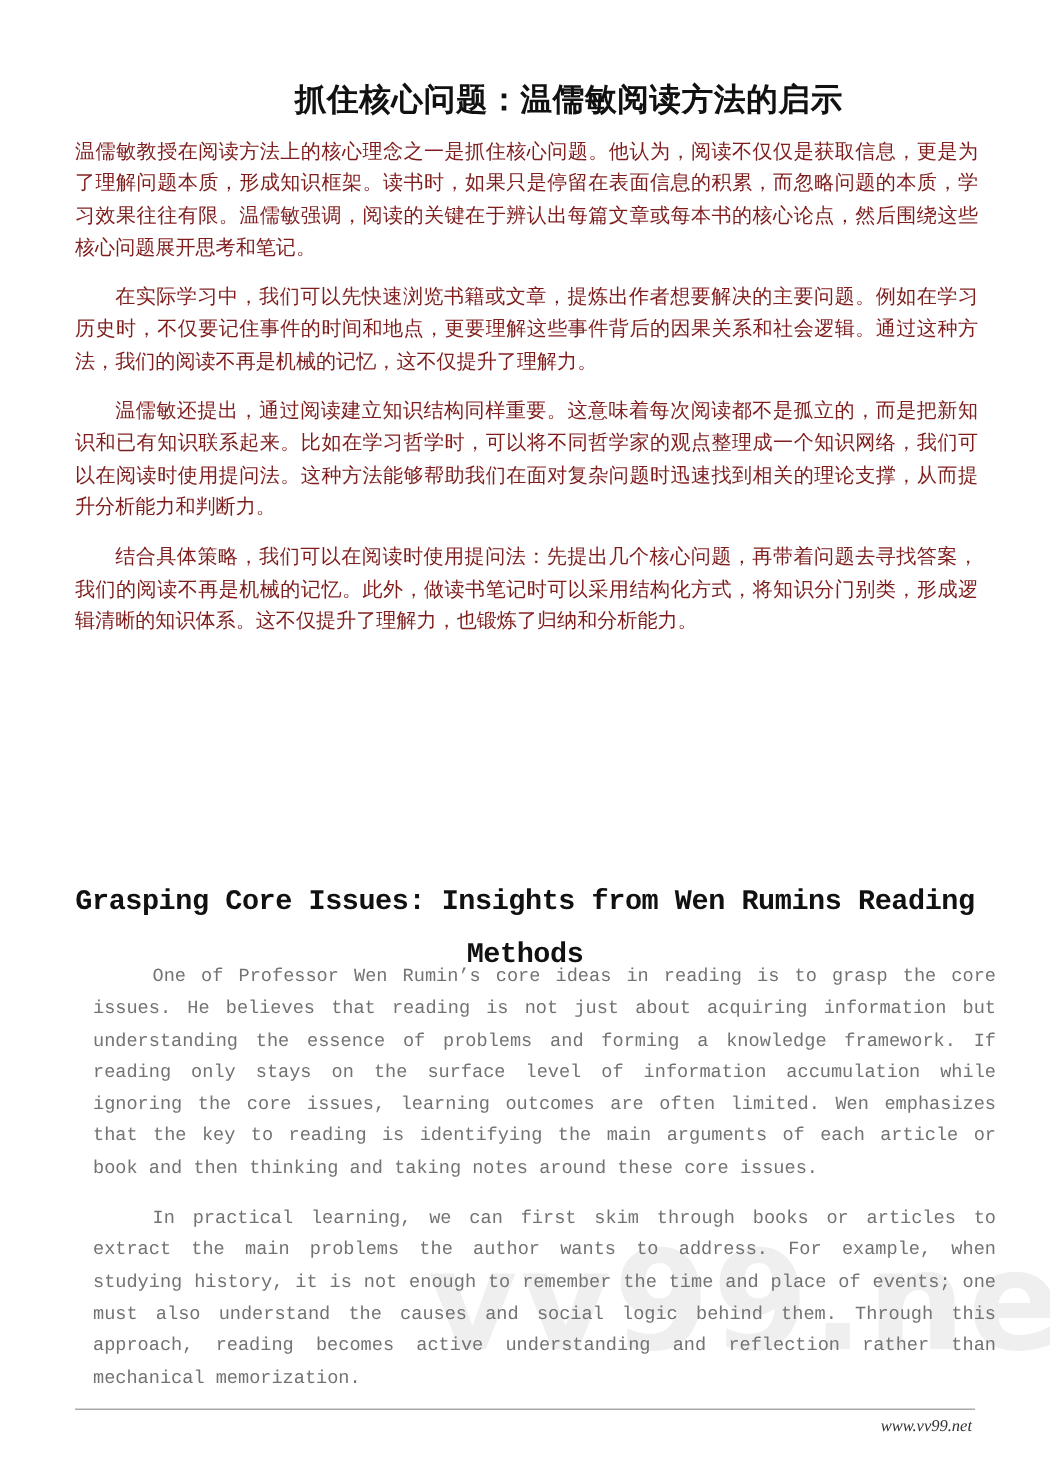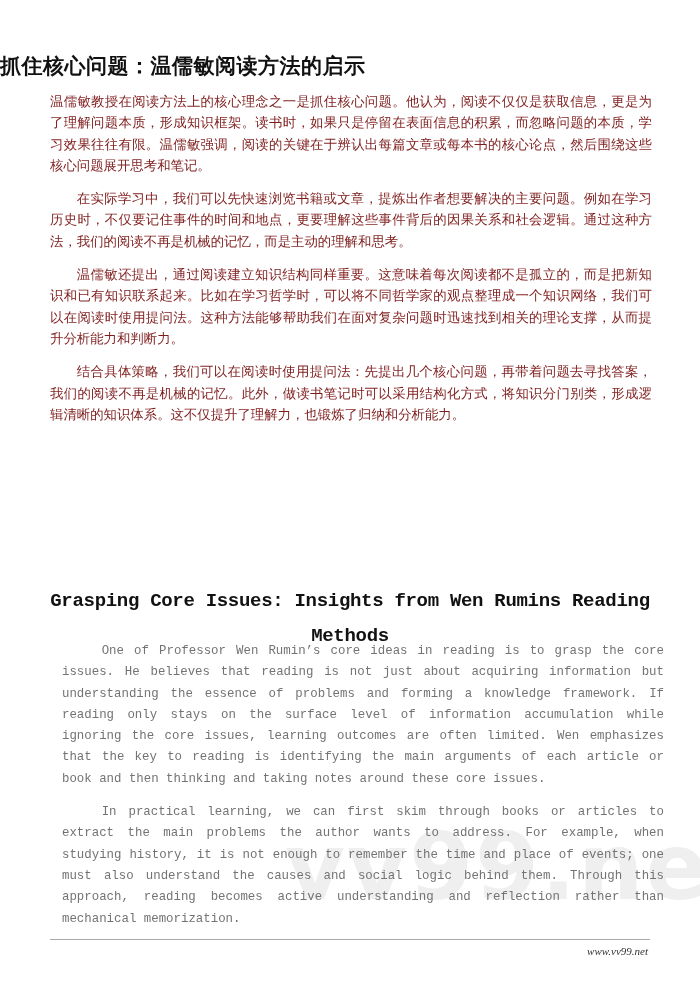--- a/index.html
+++ b/index.html
@@ -17,21 +17,21 @@
     .page {
       position: absolute;
       left: 0; top: 0;
       width: 700px;
       height: 989px;
     }
     .zh-title {
       position: absolute;
       left: 0; top: 52px;
       width: 562px;
-      text-align: left;
+      text-align: right;
       font-family: Liberation Serif, serif;
       font-size: 21px;
       font-weight: bold;
       color: #111;
       letter-spacing: 0.5px;
       margin: 0;
     }
     .zh-body {
       position: absolute;
       left: 50px; top: 92px;
@@ -108,21 +108,21 @@
 <body>
 
 <div class="page">
 
   <div class="watermark">vv99.net</div>
 
   <h1 class="zh-title">抓住核心问题：温儒敏阅读方法的启示</h1>
 
   <div class="zh-body">
     <p>温儒敏教授在阅读方法上的核心理念之一是抓住核心问题。他认为，阅读不仅仅是获取信息，更是为了理解问题本质，形成知识框架。读书时，如果只是停留在表面信息的积累，而忽略问题的本质，学习效果往往有限。温儒敏强调，阅读的关键在于辨认出每篇文章或每本书的核心论点，然后围绕这些核心问题展开思考和笔记。</p>
-    <p class="indent">在实际学习中，我们可以先快速浏览书籍或文章，提炼出作者想要解决的主要问题。例如在学习历史时，不仅要记住事件的时间和地点，更要理解这些事件背后的因果关系和社会逻辑。通过这种方法，我们的阅读不再是机械的记忆，而是主动的理解和思考。</p>
+    <p class="indent">在实际学习中，我们可以先快速浏览书籍或文章，提炼出作者想要解决的主要问题。例如在学习历史时，不仅要记住事件的时间和地点，更要理解这些事件背后的因果关系和社会逻辑。通过这种方法，我们的阅读不再是机械的记忆，这不仅提升了理解力。</p>
     <p class="indent">温儒敏还提出，通过阅读建立知识结构同样重要。这意味着每次阅读都不是孤立的，而是把新知识和已有知识联系起来。比如在学习哲学时，可以将不同哲学家的观点整理成一个知识网络，我们可以在阅读时使用提问法。这种方法能够帮助我们在面对复杂问题时迅速找到相关的理论支撑，从而提升分析能力和判断力。</p>
     <p class="indent">结合具体策略，我们可以在阅读时使用提问法：先提出几个核心问题，再带着问题去寻找答案，我们的阅读不再是机械的记忆。此外，做读书笔记时可以采用结构化方式，将知识分门别类，形成逻辑清晰的知识体系。这不仅提升了理解力，也锻炼了归纳和分析能力。</p>
   </div>
 
   <h2 class="en-title">Grasping Core Issues: Insights from Wen Rumins Reading Methods</h2>
 
   <div class="en-body">
     <p>One of Professor Wen Rumin’s core ideas in reading is to grasp the core issues. He believes that reading is not just about acquiring information but understanding the essence of problems and forming a knowledge framework. If reading only stays on the surface level of information accumulation while ignoring the core issues, learning outcomes are often limited. Wen emphasizes that the key to reading is identifying the main arguments of each article or book and then thinking and taking notes around these core issues.</p>
     <p>In practical learning, we can first skim through books or articles to extract the main problems the author wants to address. For example, when studying history, it is not enough to remember the time and place of events; one must also understand the causes and social logic behind them. Through this approach, reading becomes active understanding and reflection rather than mechanical memorization.</p>
   </div>

